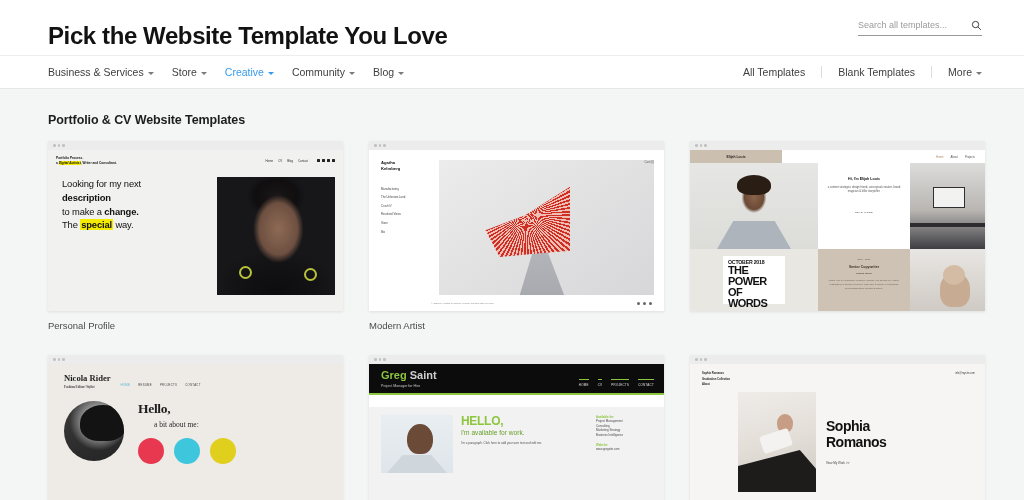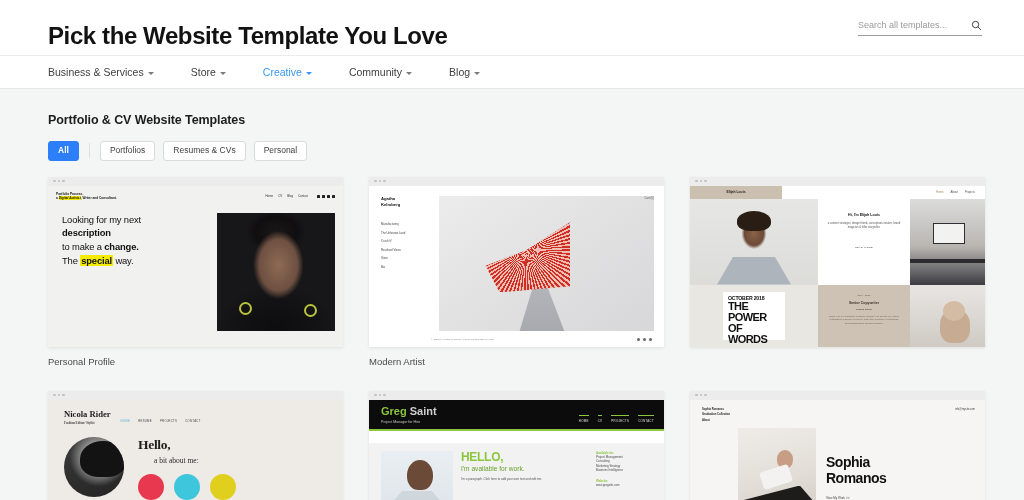--- a/index.html
+++ b/index.html
@@ -53,21 +53,21 @@
   .navbar {
     height: 34px;
     background: #ffffff;
     border-top: 1px solid #ededed;
     border-bottom: 1px solid #e6e6e6;
     display: flex;
     align-items: center;
     justify-content: space-between;
     padding: 0 42px 0 48px;
   }
-  .nav-left { display: flex; align-items: center; gap: 37px; }
+  .nav-left { display: flex; align-items: center; gap: 18px; }
   .nav-item {
     font-size: 10.5px;
     color: #3e3e3e;
     display: flex;
     align-items: center;
     gap: 4px;
     cursor: pointer;
     white-space: nowrap;
   }
   .nav-item.active { color: #3899ec; }
@@ -398,32 +398,39 @@
     </div>
     <div class="nav-item">
       <span>Community</span>
       <span class="caret"></span>
     </div>
     <div class="nav-item">
       <span>Blog</span>
       <span class="caret"></span>
     </div>
   </div>
+  <div class="nav-right">
+    <div class="nav-item">
+      <span>All Templates</span>
+    </div>
+    <div class="nav-sep"></div>
+    <div class="nav-item">
+      <span>Blank Templates</span>
+    </div>
+    <div class="nav-sep"></div>
+    <div class="nav-item">
+      <span>More</span>
+      <span class="caret"></span>
+    </div>
+  </div>
 </div>
 
 <div class="main">
   <div class="section-title">Portfolio &amp; CV Website Templates</div>
 
-  <div class="filters">
-    <div class="pill selected">All</div>
-    <div class="pill-sep"></div>
-    <div class="pill">Portfolios</div>
-    <div class="pill">Resumes &amp; CVs</div>
-    <div class="pill">Personal</div>
-  </div>
 
   <div class="grid">
 
     <div class="card">
       <div class="thumb">
         <div class="chrome">
           <span class="dot"></span>
           <span class="dot"></span>
           <span class="dot"></span>
         </div>

